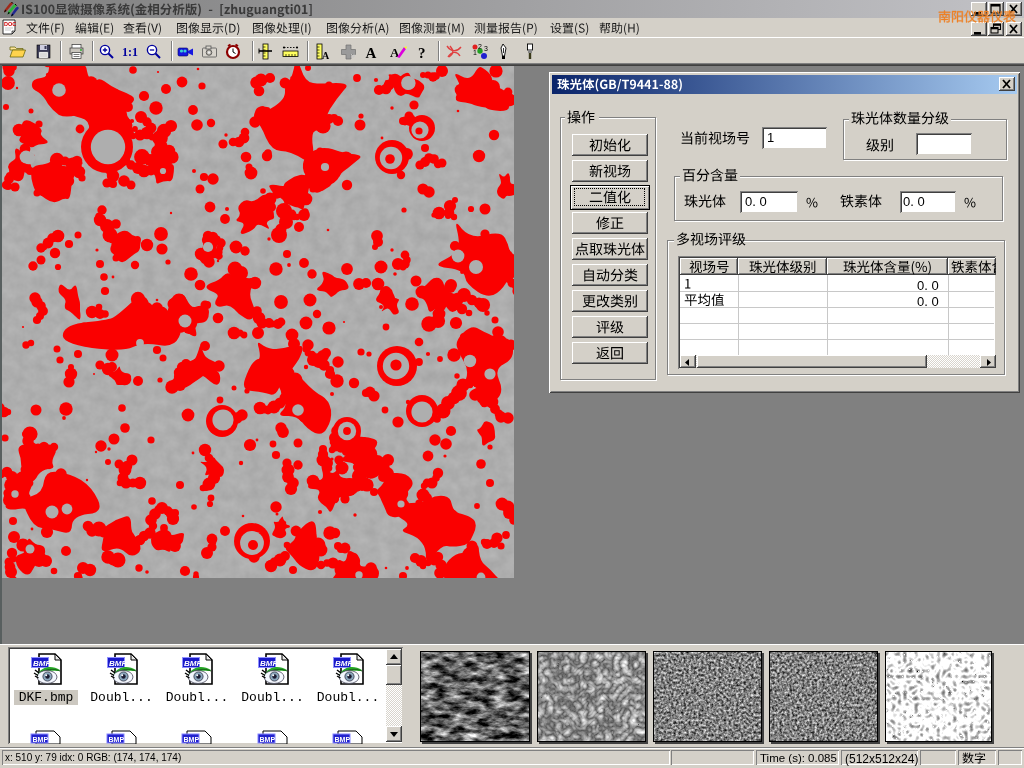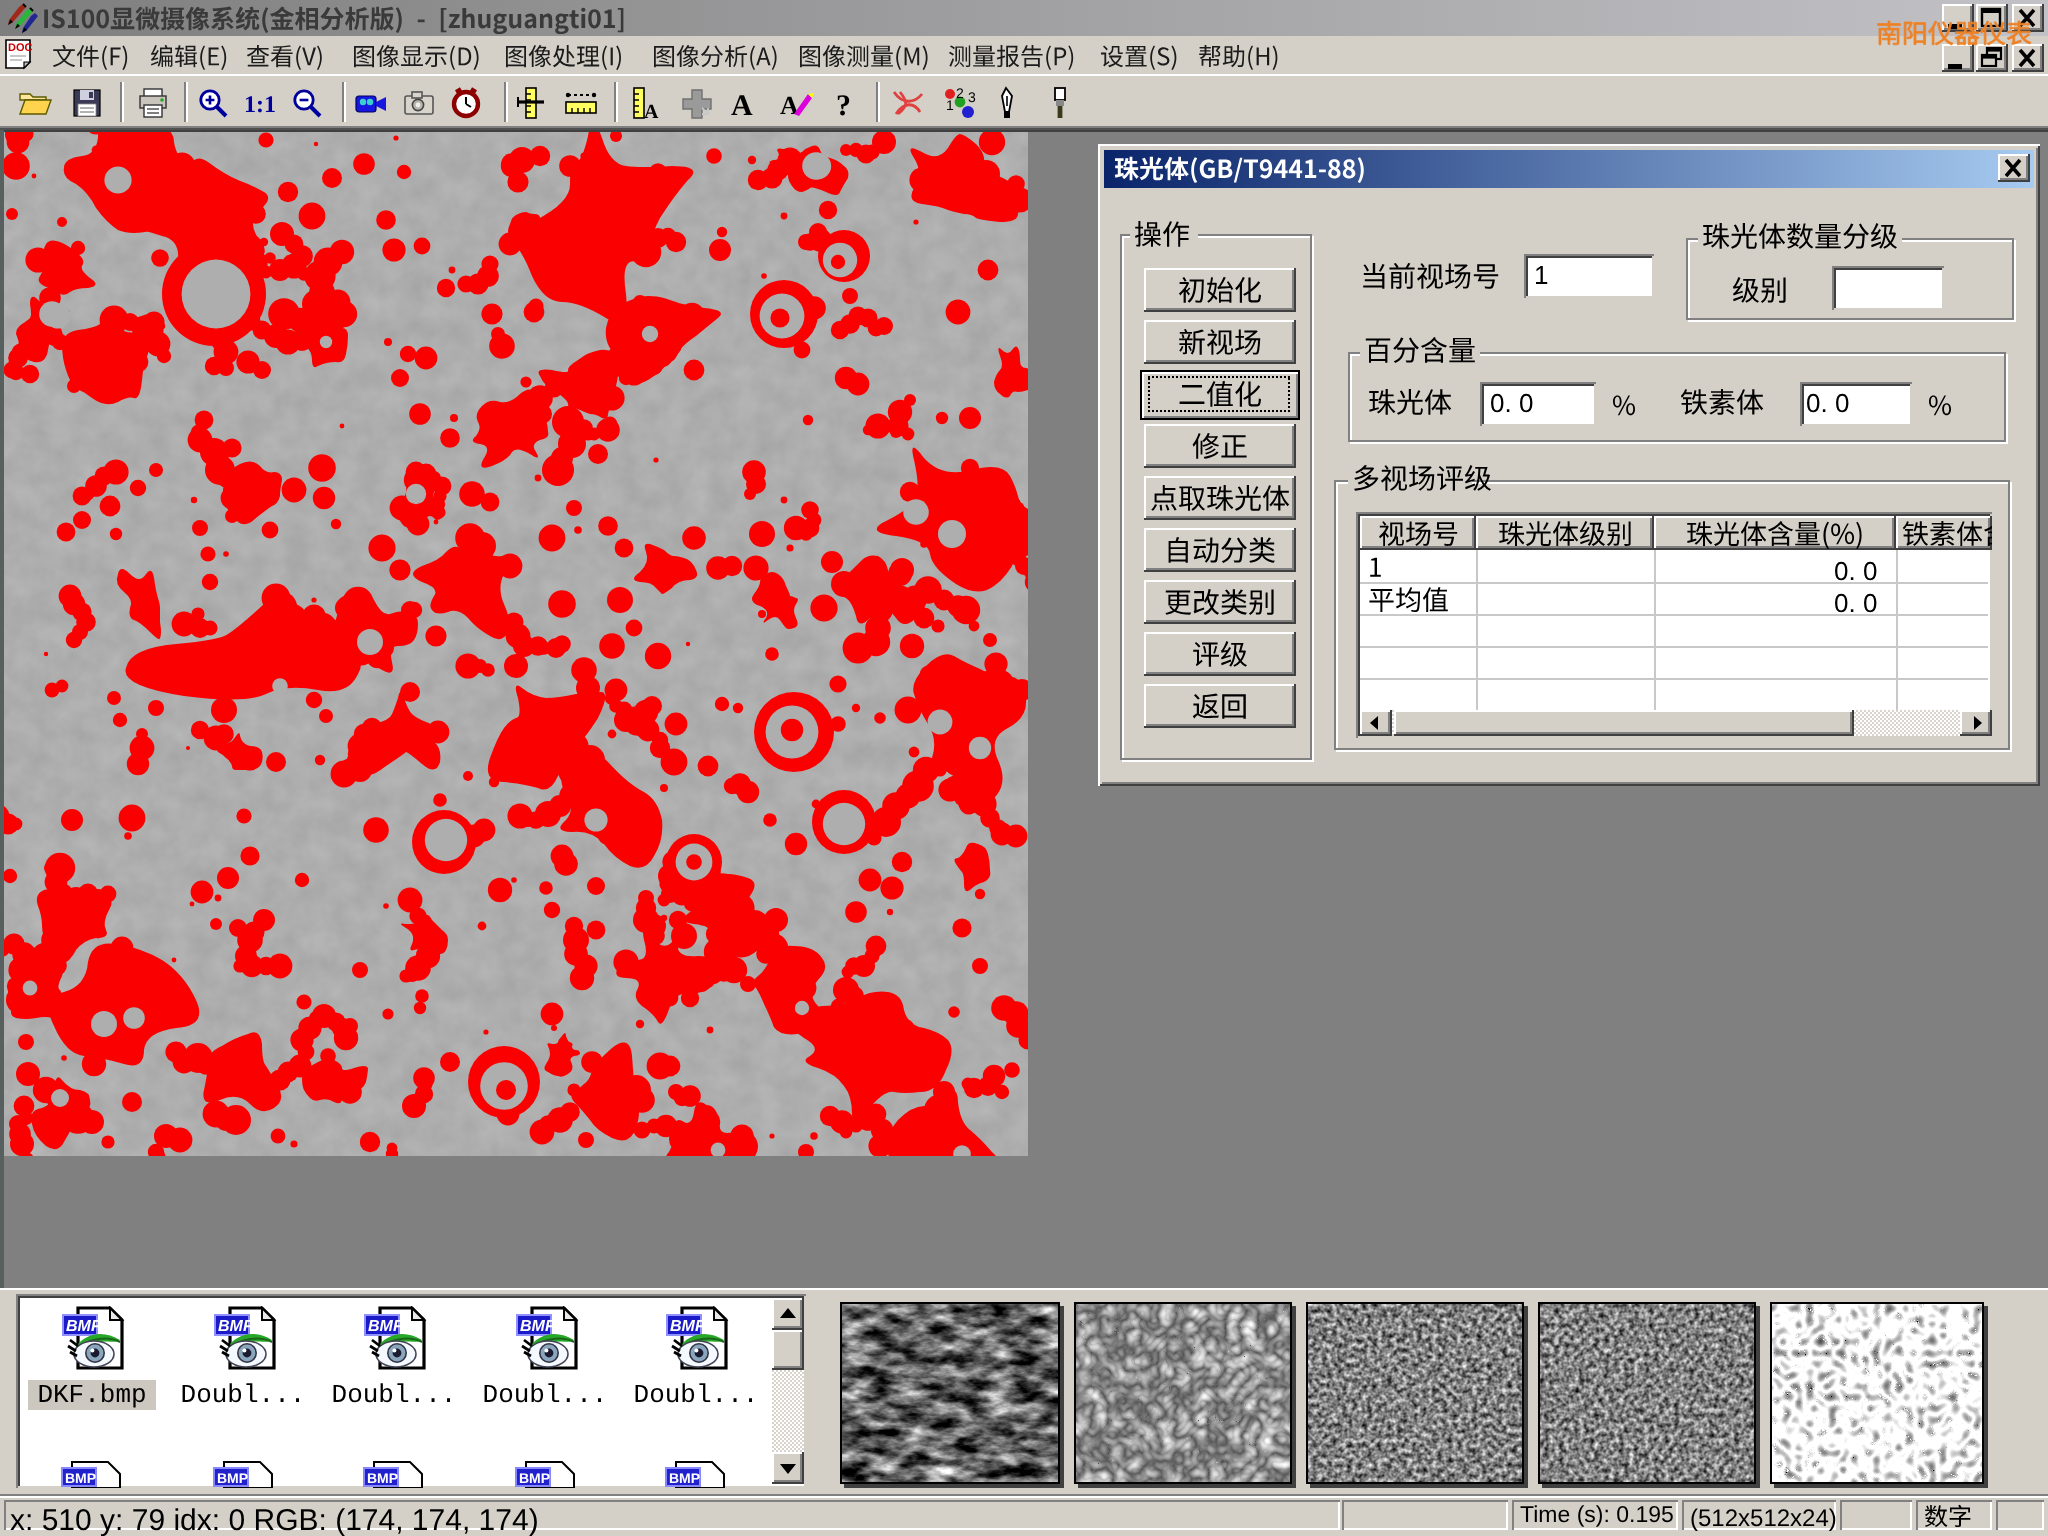--- a/index.html
+++ b/index.html
@@ -1440,17 +1440,17 @@
       <rect width="105" height="89" filter="url(#t5)"></rect>
     </svg></div>
 <div class="abs" style="left:0;top:747px;width:1024px;height:21px;background:#d4d0c8;box-shadow:inset 0 1px 0 #808080, inset 0 2px 0 #fff"></div>
 <div class="abs seg" style="left:2px;top:750px;width:668px;height:15px"></div>
 <div class="abs seg" style="left:671px;top:750px;width:83px;height:15px"></div>
 <div class="abs seg" style="left:756px;top:750px;width:83px;height:15px"></div>
 <div class="abs seg" style="left:841px;top:750px;width:77px;height:15px"></div>
 <div class="abs seg" style="left:920px;top:750px;width:36px;height:15px"></div>
 <div class="abs seg" style="left:958px;top:750px;width:38px;height:15px"></div>
 <div class="abs seg" style="left:998px;top:750px;width:24px;height:15px"></div>
-<div class="abs" style="left:5px;top:752px;font-size:15px;color:#000">x: 510 y: 79 idx: 0 RGB: (174, 174, 174)</div>
-<div class="abs" style="left:760px;top:752px;font-size:11.5px;color:#000">Time (s): 0.195</div>
+<div class="abs" style="left:5px;top:752px;font-size:10px;color:#000">x: 510 y: 79 idx: 0 RGB: (174, 174, 174)</div>
+<div class="abs" style="left:760px;top:752px;font-size:11.5px;color:#000">Time (s): 0.085</div>
 <div class="abs" style="left:845px;top:752px;font-size:12px;color:#000">(512x512x24)</div>
 <svg style="position:absolute;left:962px;top:752px;overflow:visible" width="26" height="17">
     <path transform="translate(0,10.6)" d="M5.3 -9.9C5.1 -9.4 4.7 -8.7 4.4 -8.3L5.0 -8.0C5.3 -8.4 5.7 -9.0 6.1 -9.5ZM1.1 -9.5C1.4 -9.0 1.7 -8.4 1.8 -7.9L2.5 -8.2C2.4 -8.7 2.1 -9.3 1.7 -9.8ZM4.9 -3.1C4.6 -2.5 4.3 -2.0 3.8 -1.5C3.3 -1.7 2.9 -2.0 2.4 -2.2C2.6 -2.4 2.8 -2.8 3.0 -3.1ZM1.3 -1.8C1.9 -1.6 2.6 -1.3 3.2 -1.0C2.4 -0.4 1.5 -0.1 0.5 0.2C0.6 0.3 0.8 0.6 0.9 0.9C2.0 0.6 3.0 0.1 3.9 -0.6C4.3 -0.4 4.7 -0.1 4.9 0.1L5.5 -0.5C5.2 -0.7 4.9 -0.9 4.5 -1.1C5.1 -1.8 5.6 -2.7 5.9 -3.7L5.4 -3.9L5.3 -3.9H3.3L3.6 -4.5L2.8 -4.6C2.7 -4.4 2.6 -4.1 2.5 -3.9H0.8V-3.1H2.1C1.8 -2.6 1.6 -2.2 1.3 -1.8ZM3.1 -10.1V-7.8H0.6V-7.1H2.8C2.2 -6.3 1.3 -5.6 0.5 -5.2C0.6 -5.1 0.9 -4.7 1.0 -4.5C1.7 -4.9 2.5 -5.6 3.1 -6.3V-4.8H3.9V-6.5C4.5 -6.1 5.2 -5.5 5.5 -5.2L6.0 -5.9C5.7 -6.1 4.7 -6.7 4.1 -7.1H6.4V-7.8H3.9V-10.1ZM7.5 -10.0C7.2 -7.9 6.7 -5.9 5.8 -4.6C6.0 -4.5 6.3 -4.2 6.5 -4.0C6.8 -4.5 7.0 -5.0 7.3 -5.6C7.5 -4.4 7.9 -3.3 8.3 -2.4C7.7 -1.2 6.7 -0.4 5.4 0.3C5.6 0.4 5.8 0.8 5.9 1.0C7.1 0.3 8.1 -0.5 8.8 -1.5C9.4 -0.5 10.1 0.3 11.1 0.9C11.2 0.6 11.5 0.3 11.7 0.1C10.7 -0.4 9.9 -1.3 9.3 -2.4C9.9 -3.6 10.3 -5.1 10.6 -6.9H11.4V-7.8H8.0C8.1 -8.4 8.3 -9.1 8.4 -9.9ZM9.7 -6.9C9.5 -5.5 9.2 -4.3 8.8 -3.3C8.3 -4.4 8.0 -5.6 7.8 -6.9Z M17.5 -4.4V-3.6H12.8V-2.7H17.5V-0.2C17.5 0.0 17.5 0.1 17.2 0.1C17.0 0.1 16.2 0.1 15.4 0.0C15.6 0.3 15.8 0.7 15.8 0.9C16.8 0.9 17.5 0.9 17.9 0.8C18.3 0.6 18.5 0.4 18.5 -0.1V-2.7H23.2V-3.6H18.5V-4.0C19.5 -4.6 20.6 -5.4 21.3 -6.2L20.7 -6.7L20.5 -6.6H14.8V-5.8H19.6C19.0 -5.2 18.2 -4.7 17.5 -4.4ZM17.1 -9.9C17.3 -9.6 17.5 -9.2 17.7 -8.8H13.0V-6.3H13.8V-8.0H22.1V-6.3H23.0V-8.8H18.8C18.6 -9.2 18.3 -9.8 18.0 -10.2Z" fill="#000"></path>
   </svg>
 </body></html>

